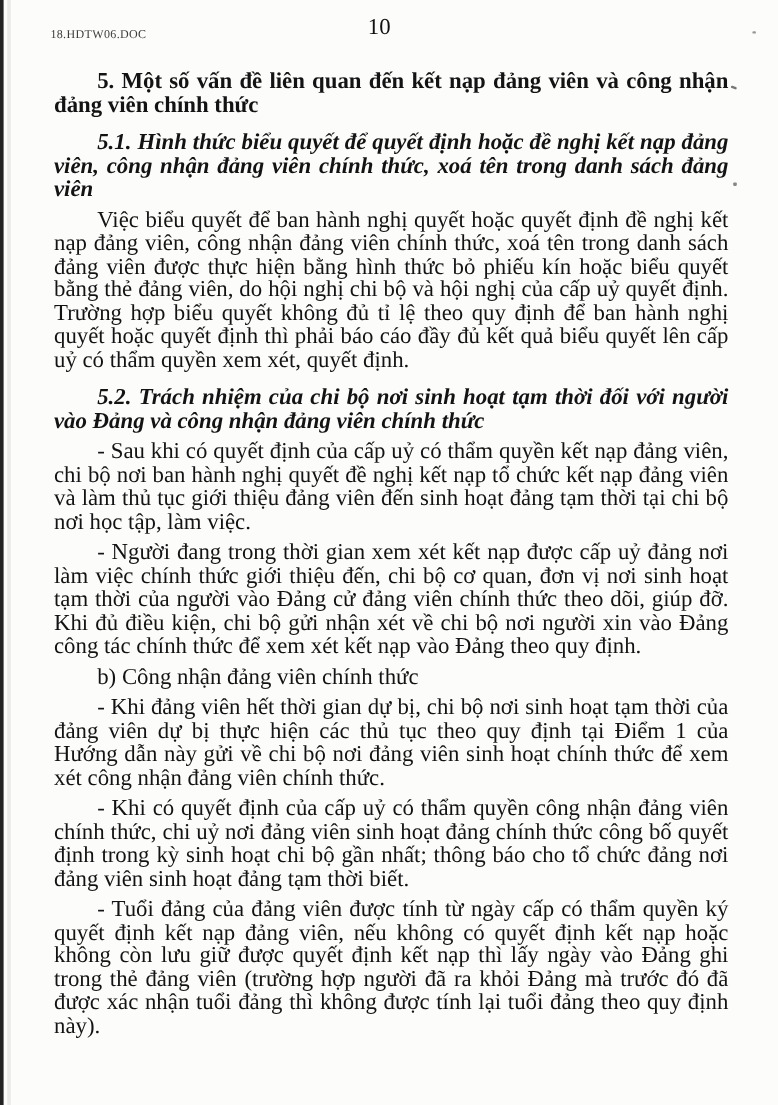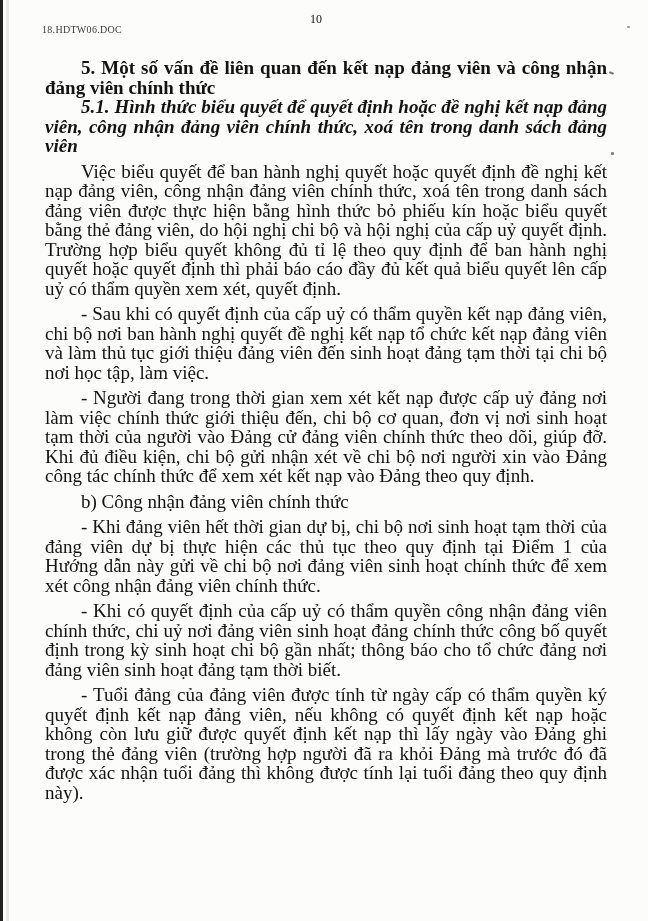--- a/index.html
+++ b/index.html
@@ -39,57 +39,58 @@
     font-family: Liberation Serif, serif;
     font-size: 10px;
     letter-spacing: .3px;
     color: #3c3c3c;
   }
   .page-number {
     position: absolute;
     left: 0; top: 12px;
     width: 632px;
     text-align: center;
-    font-size: 12px;
+    font-size: 19px;
     color: #111;
   }
 
   
   .page-content {
     position: absolute;
     left: 45px; top: 50px;
     width: 562px;
   }
   .block {
     font-size: 19px;
     line-height: 19.5px;
     text-align: justify;
     text-indent: 36px;
     margin-top: 6px;
     color: #131313;
   }
   .block:first-child { margin-top: 0; }
   .block.heading { font-weight: bold; margin-top: 8px; }
-  .block.heading-italic { font-weight: bold; font-style: italic; margin-top: 0; }
+  .block.heading-italic { font-weight: bold; font-style: italic; margin-top: 12px; }
 </style>
 </head>
 <body>
 
 <div class="scan-edge-left"></div>
 <div class="scan-edge-soft"></div>
 <div class="speck speck-1"></div>
 <div class="speck speck-2"></div>
 <div class="speck speck-3"></div>
 
 <div class="doc-label">18.HDTW06.DOC</div>
 <div class="page-number">10</div>
 
 <div class="page-content">
   <p class="block heading">5. Một số vấn đề liên quan đến kết nạp đảng viên và công nhận đảng viên chính thức</p>
   <p class="block heading-italic">5.1. Hình thức biểu quyết để quyết định hoặc đề nghị kết nạp đảng viên, công nhận đảng viên chính thức, xoá tên trong danh sách đảng viên</p>
   <p class="block paragraph">Việc biểu quyết để ban hành nghị quyết hoặc quyết định đề nghị kết nạp đảng viên, công nhận đảng viên chính thức, xoá tên trong danh sách đảng viên được thực hiện bằng hình thức bỏ phiếu kín hoặc biểu quyết bằng thẻ đảng viên, do hội nghị chi bộ và hội nghị của cấp uỷ quyết định. Trường hợp biểu quyết không đủ tỉ lệ theo quy định để ban hành nghị quyết hoặc quyết định thì phải báo cáo đầy đủ kết quả biểu quyết lên cấp uỷ có thẩm quyền xem xét, quyết định.</p>
+  <p class="block heading-italic">5.2. Trách nhiệm của chi bộ nơi sinh hoạt tạm thời đối với người vào Đảng và công nhận đảng viên chính thức</p>
   <p class="block paragraph">- Sau khi có quyết định của cấp uỷ có thẩm quyền kết nạp đảng viên, chi bộ nơi ban hành nghị quyết đề nghị kết nạp tổ chức kết nạp đảng viên và làm thủ tục giới thiệu đảng viên đến sinh hoạt đảng tạm thời tại chi bộ nơi học tập, làm việc.</p>
   <p class="block paragraph">- Người đang trong thời gian xem xét kết nạp được cấp uỷ đảng nơi làm việc chính thức giới thiệu đến, chi bộ cơ quan, đơn vị nơi sinh hoạt tạm thời của người vào Đảng cử đảng viên chính thức theo dõi, giúp đỡ. Khi đủ điều kiện, chi bộ gửi nhận xét về chi bộ nơi người xin vào Đảng công tác chính thức để xem xét kết nạp vào Đảng theo quy định.</p>
   <p class="block paragraph">b) Công nhận đảng viên chính thức</p>
   <p class="block paragraph">- Khi đảng viên hết thời gian dự bị, chi bộ nơi sinh hoạt tạm thời của đảng viên dự bị thực hiện các thủ tục theo quy định tại Điểm 1 của Hướng dẫn này gửi về chi bộ nơi đảng viên sinh hoạt chính thức để xem xét công nhận đảng viên chính thức.</p>
   <p class="block paragraph">- Khi có quyết định của cấp uỷ có thẩm quyền công nhận đảng viên chính thức, chi uỷ nơi đảng viên sinh hoạt đảng chính thức công bố quyết định trong kỳ sinh hoạt chi bộ gần nhất; thông báo cho tổ chức đảng nơi đảng viên sinh hoạt đảng tạm thời biết.</p>
   <p class="block paragraph">- Tuổi đảng của đảng viên được tính từ ngày cấp có thẩm quyền ký quyết định kết nạp đảng viên, nếu không có quyết định kết nạp hoặc không còn lưu giữ được quyết định kết nạp thì lấy ngày vào Đảng ghi trong thẻ đảng viên (trường hợp người đã ra khỏi Đảng mà trước đó đã được xác nhận tuổi đảng thì không được tính lại tuổi đảng theo quy định này).</p>
 </div>
 
 </body></html>

